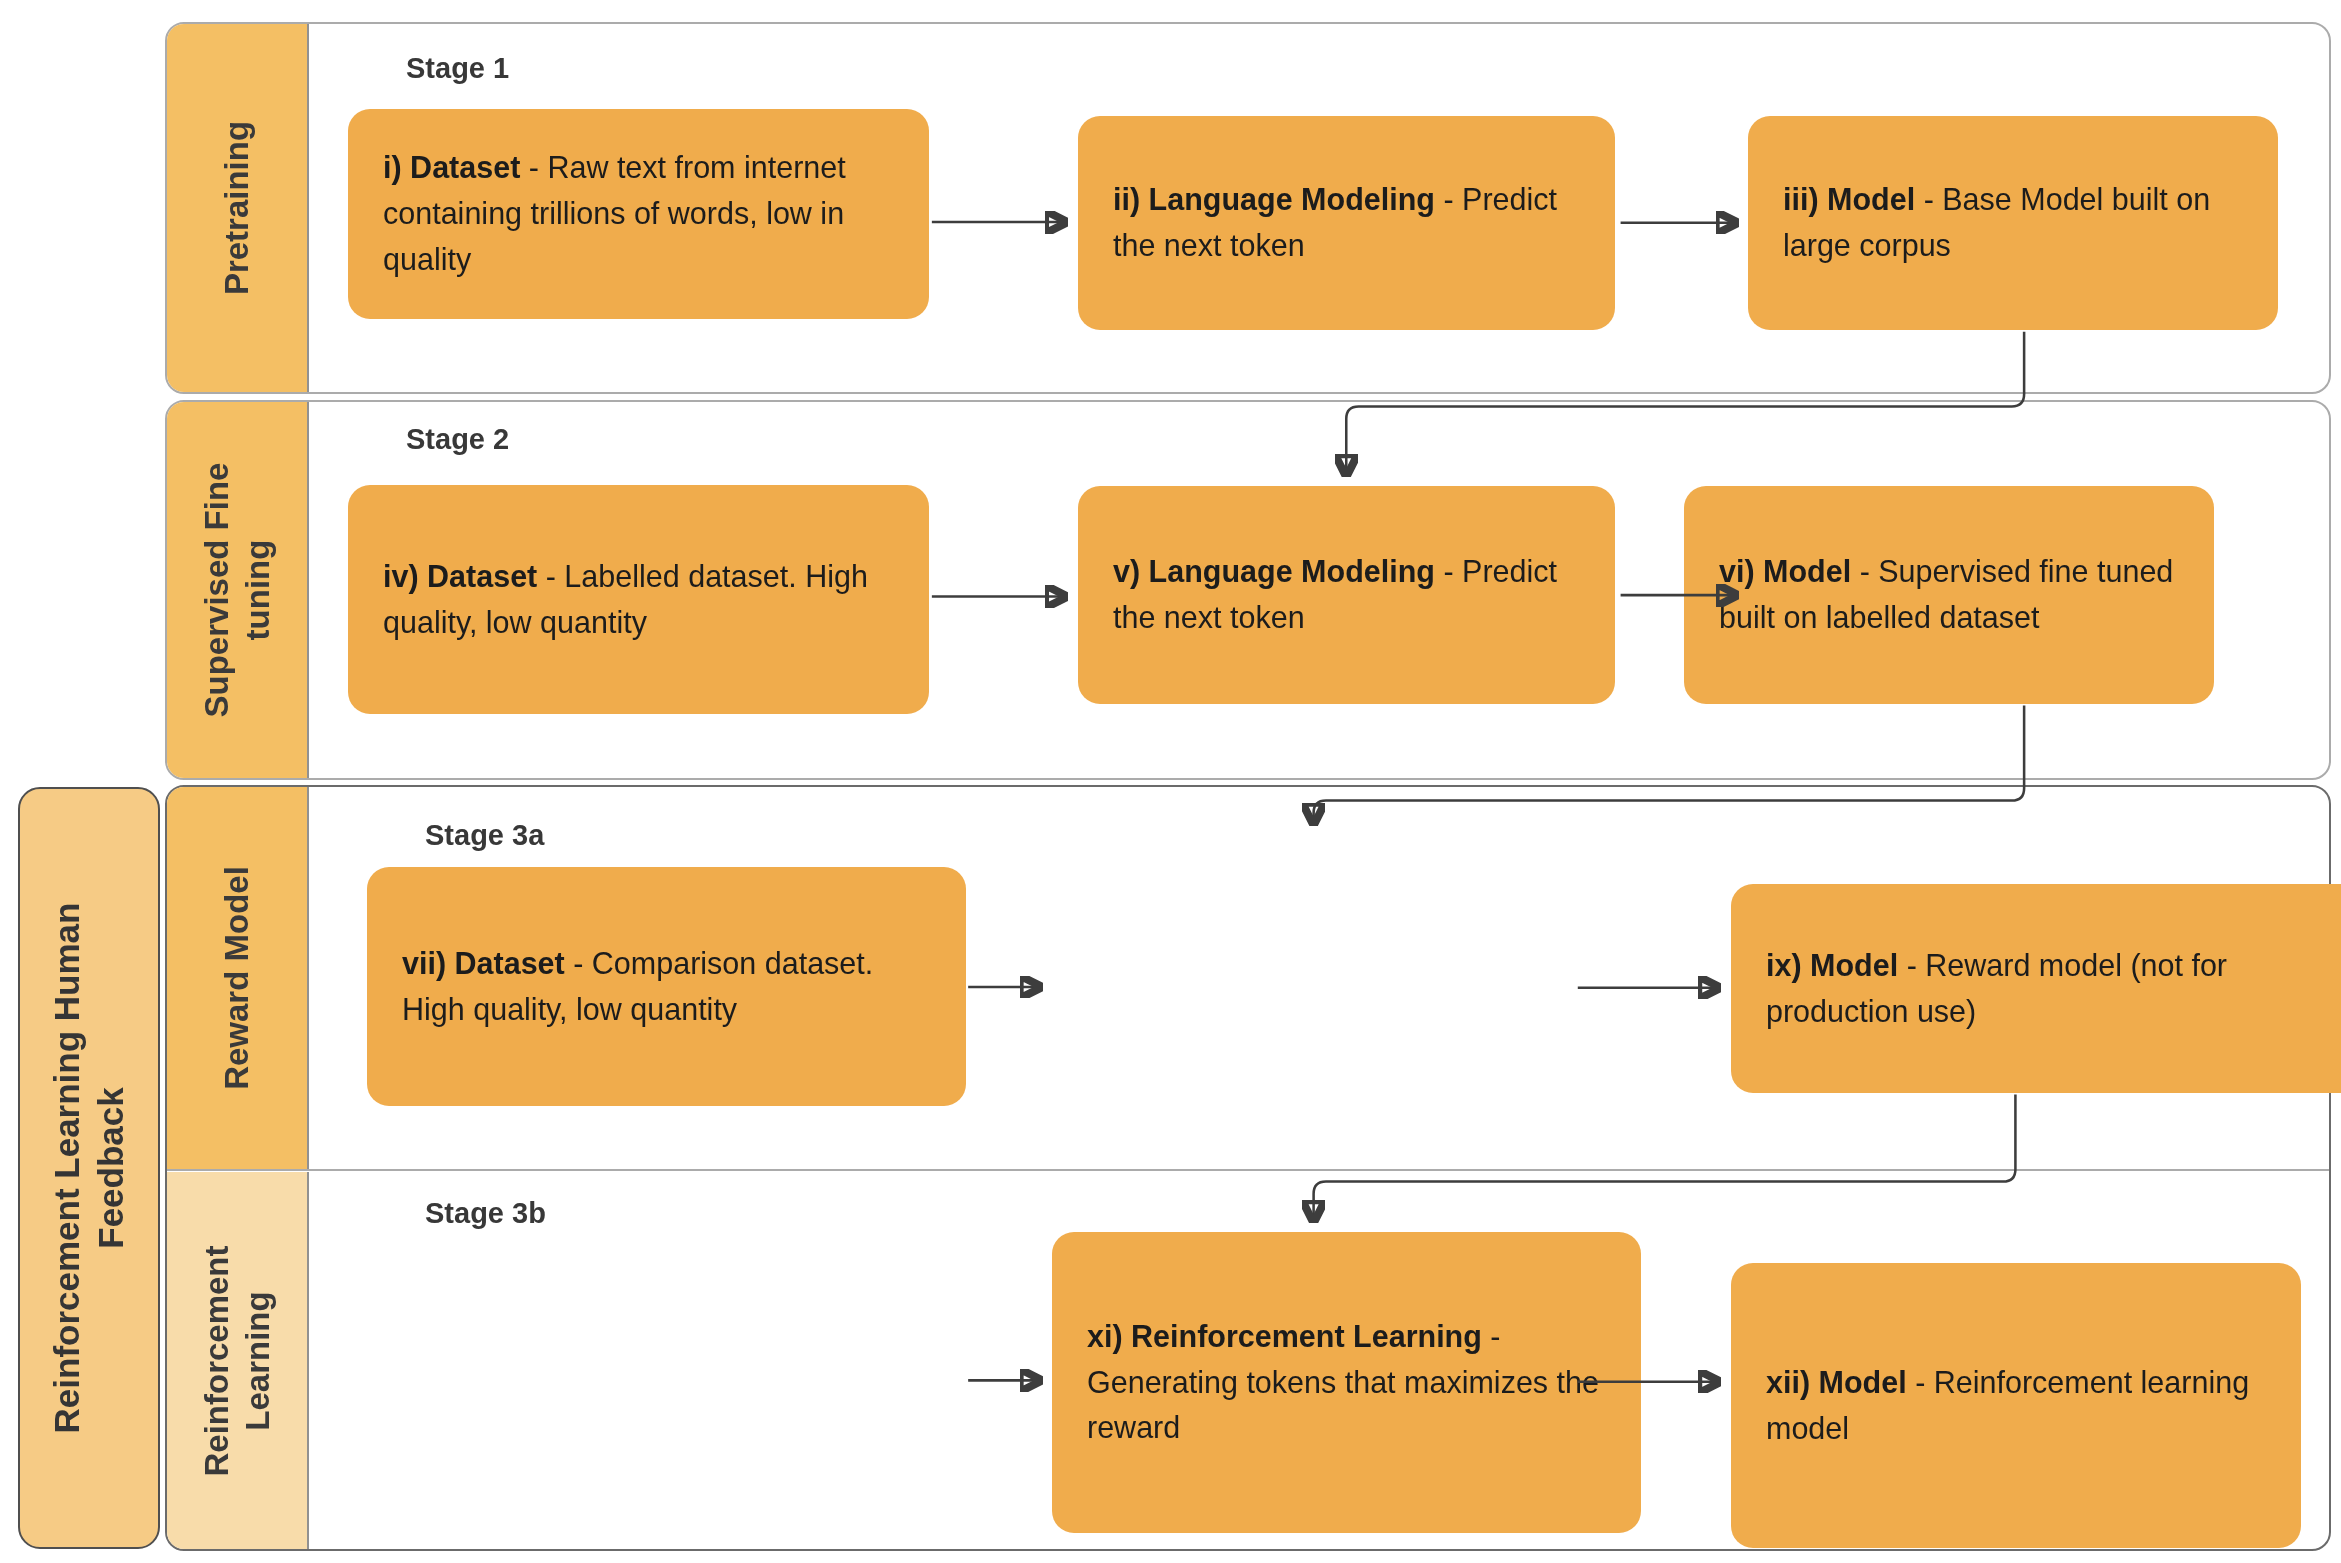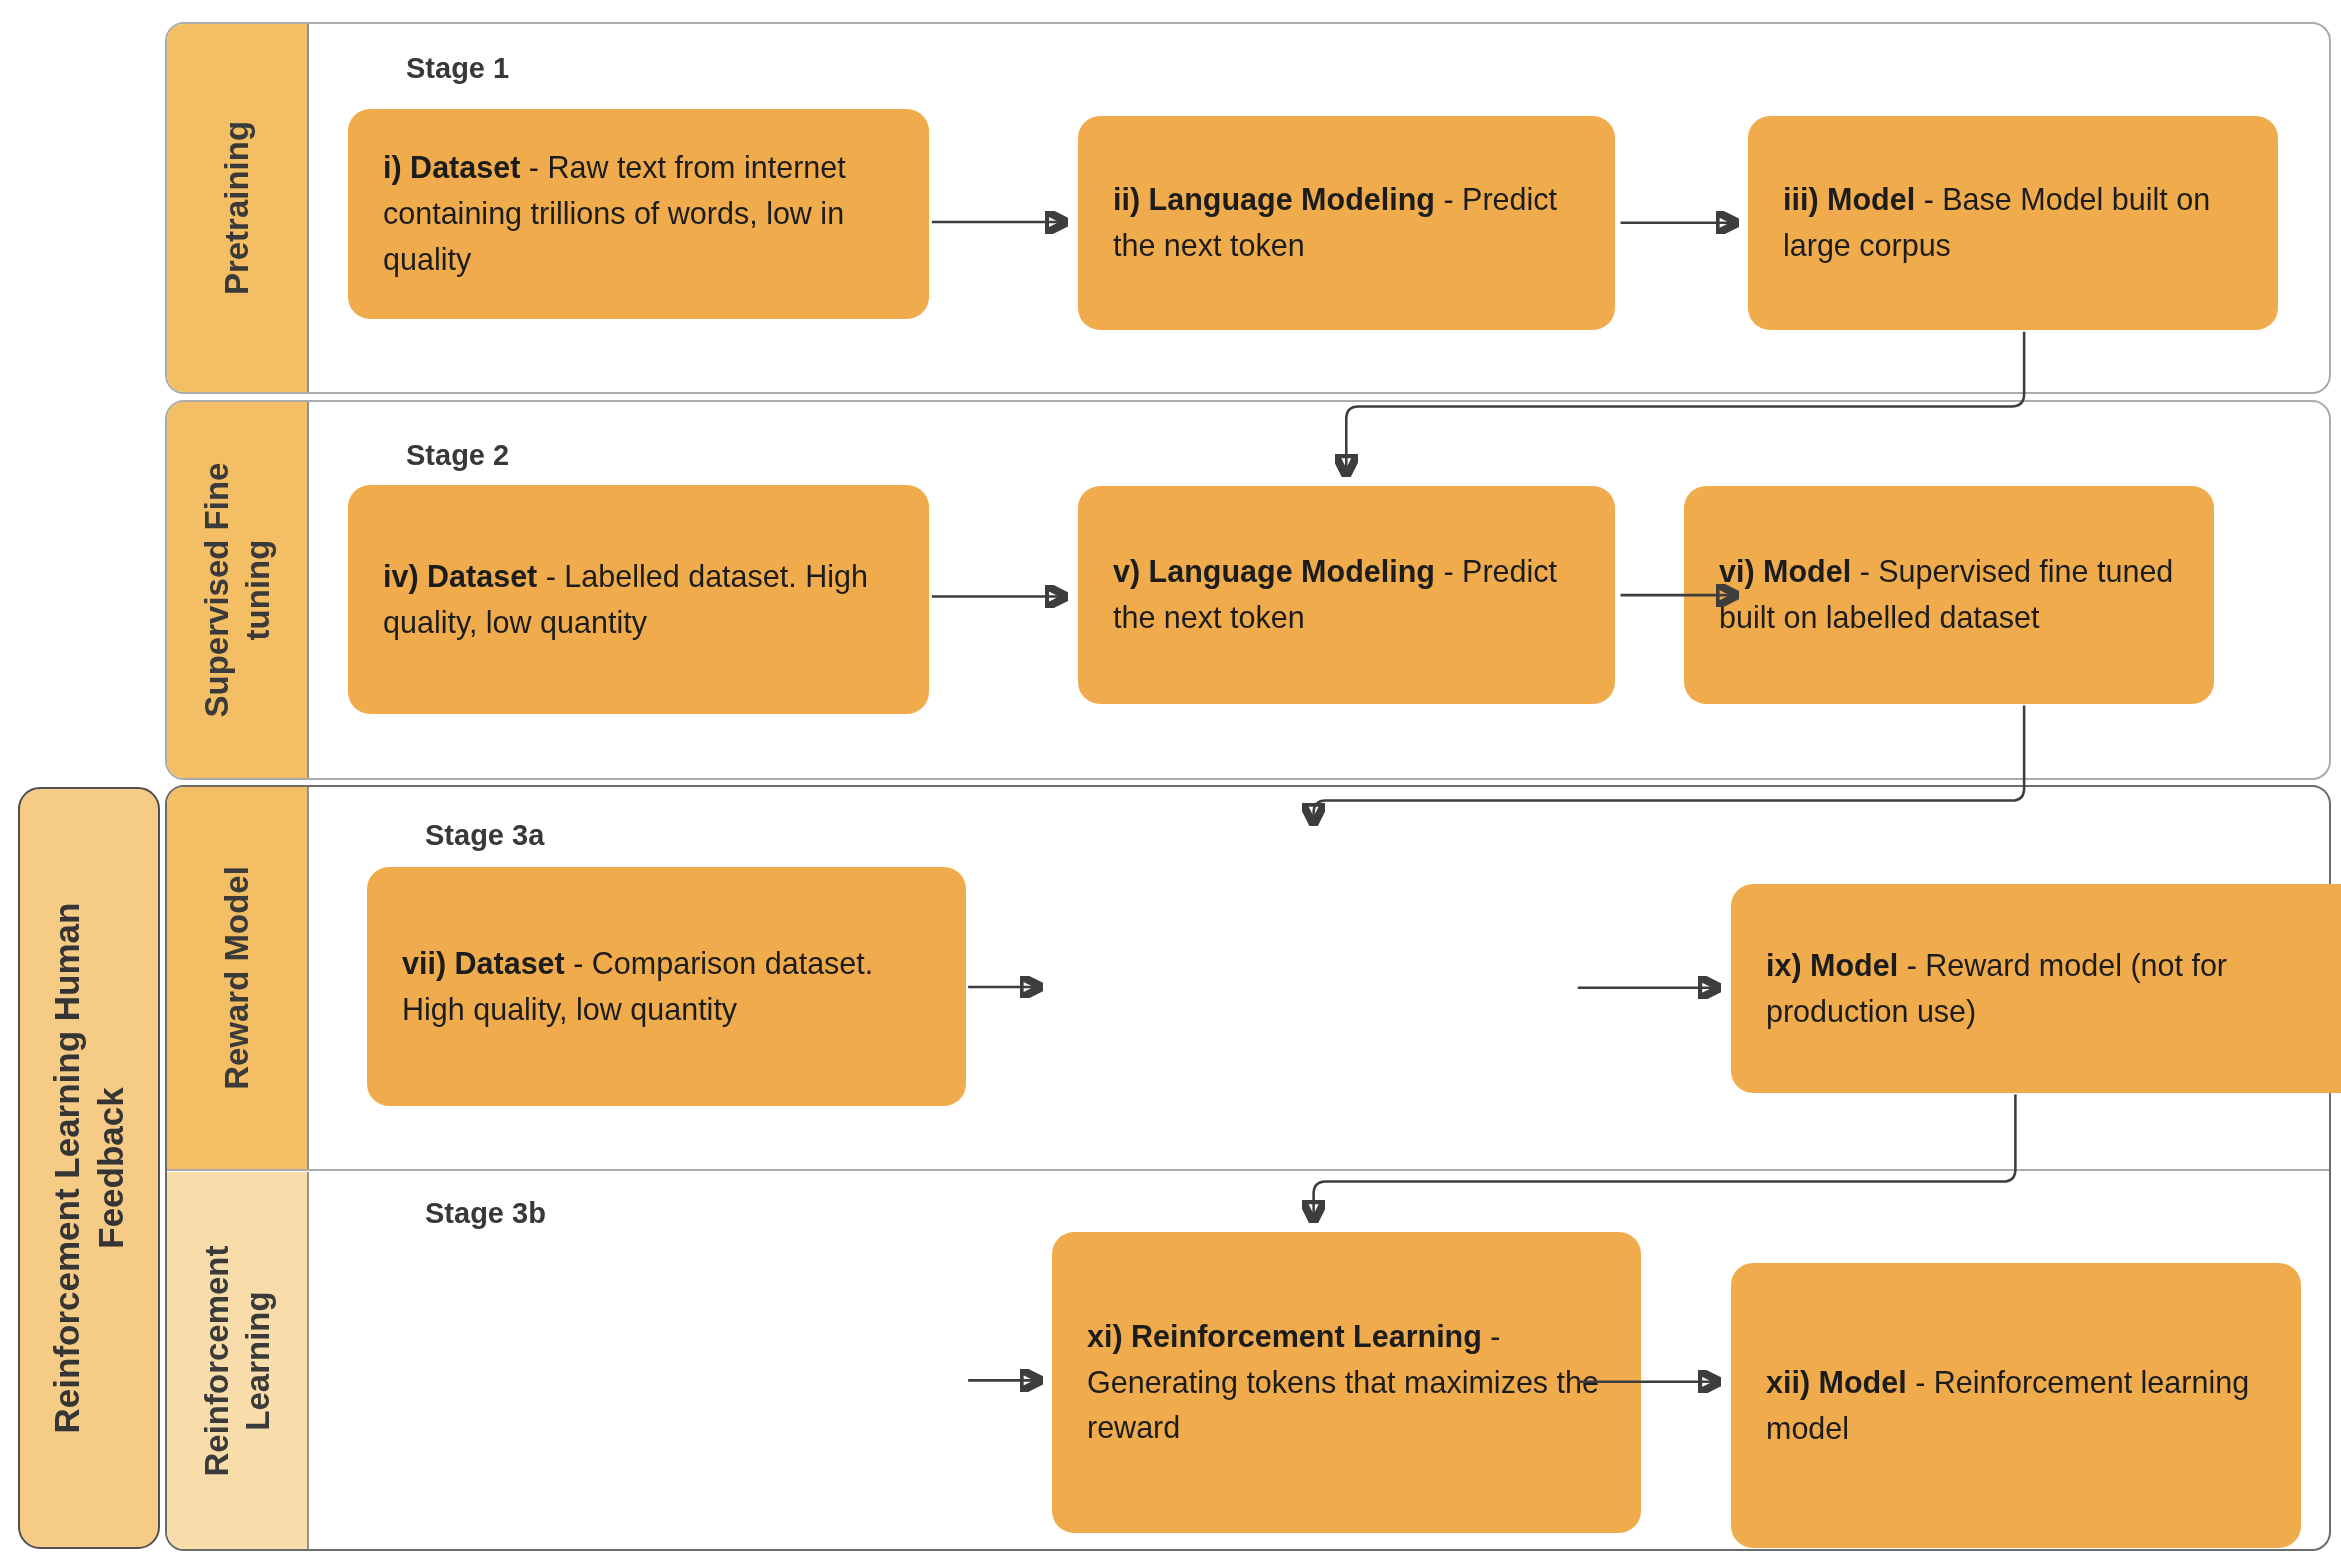--- a/index.html
+++ b/index.html
@@ -103,21 +103,21 @@
       <div class="strip-label" style="width:356px;">Reinforcement Learning</div>
     </div>
     <div class="group-divider"></div>
   </div>
 
   <div class="sidebar">
     <div class="strip-label" style="width:682px;">Reinforcement Learning Human Feedback</div>
   </div>
 
   <div class="stage-title" style="left:406px;top:52px;">Stage 1</div>
-  <div class="stage-title" style="left:406px;top:439px;">Stage 2</div>
+  <div class="stage-title" style="left:406px;top:423px;">Stage 2</div>
   <div class="stage-title" style="left:425px;top:819px;">Stage 3a</div>
   <div class="stage-title" style="left:425px;top:1197px;">Stage 3b</div>
 
   <div class="node" style="left:348px;top:109px;width:581px;height:210px;">
     <div class="node-text"><span class="b">i) Dataset</span><span> - Raw text from internet containing trillions of words, low in quality</span></div>
   </div>
   <div class="node" style="left:1078px;top:116px;width:537px;height:214px;">
     <div class="node-text"><span class="b">ii) Language Modeling</span><span> - Predict the next token</span></div>
   </div>
   <div class="node" style="left:1748px;top:116px;width:530px;height:214px;">

